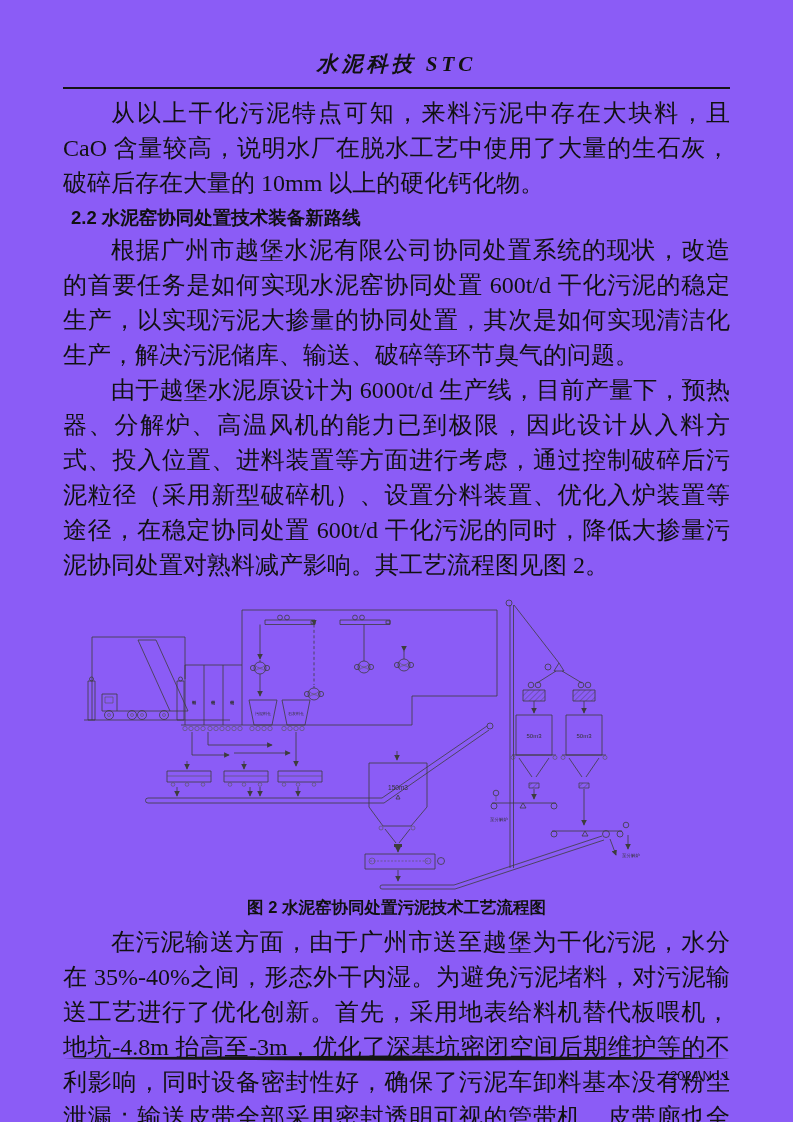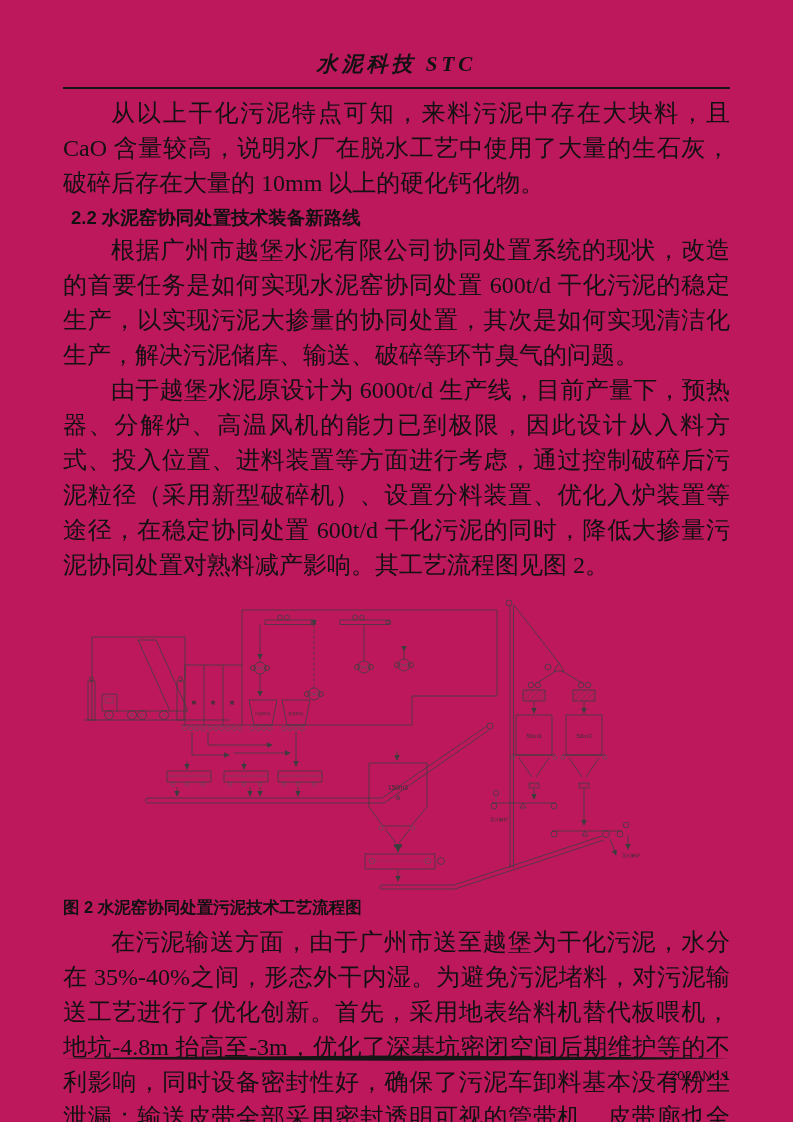--- a/index.html
+++ b/index.html
@@ -1,20 +1,20 @@
 <!DOCTYPE html>
 <html lang="zh"><head>
 <meta charset="utf-8">
 <style>
   html,body{margin:0;padding:0;background:#ffffff;}
   .page{
     position:relative;
     width:793px;height:1122px;
     margin:0 auto;
-    background:#be185d;
+    background:#8b5cf6;
     font-family:"Liberation Serif","DejaVu Serif",serif;
     color:#111;
     overflow:hidden;
   }
   .content{padding:0 63px;}
   .journal-header{
     padding-top:50px;
     text-align:center;
     font-weight:bold;
     font-size:21px;
@@ -38,21 +38,21 @@
     font-size:18.5px;
     font-weight:bold;
     margin:4px 0 3px 8px;
     font-family:"Liberation Sans","DejaVu Sans",sans-serif;
   }
   .figure-wrap{
     margin:10px 0 0 0;
     text-align:center;
   }
   .figure-caption{
-    text-align:left;
+    text-align:center;
     font-family:"Liberation Sans","DejaVu Sans",sans-serif;
     font-weight:bold;
     font-size:16.5px;
     margin:2px 0 6px 0;
   }
   .diagram{display:block;margin:0 auto;}
   .diagram *{vector-effect:non-scaling-stroke;}
   .d-line{fill:none;stroke:#3d3d3d;stroke-width:0.8;}
   .d-thin{fill:none;stroke:#555;stroke-width:0.6;}
   .d-dash{fill:none;stroke:#3d3d3d;stroke-width:0.8;stroke-dasharray:3 2.4;}

